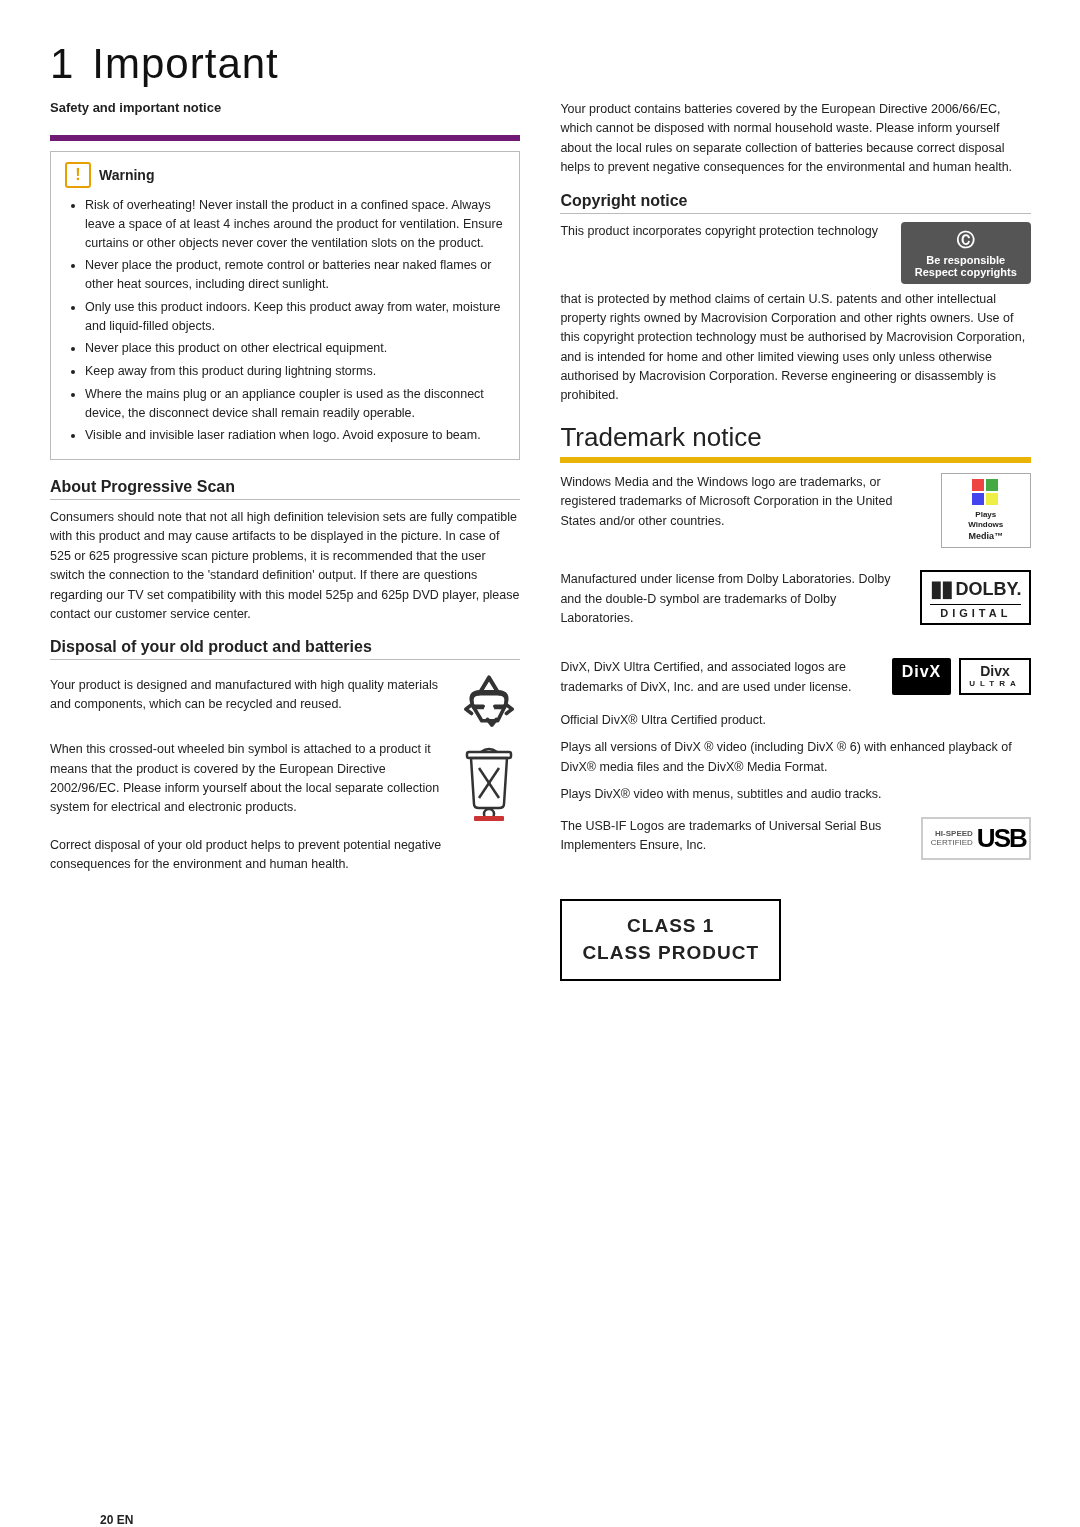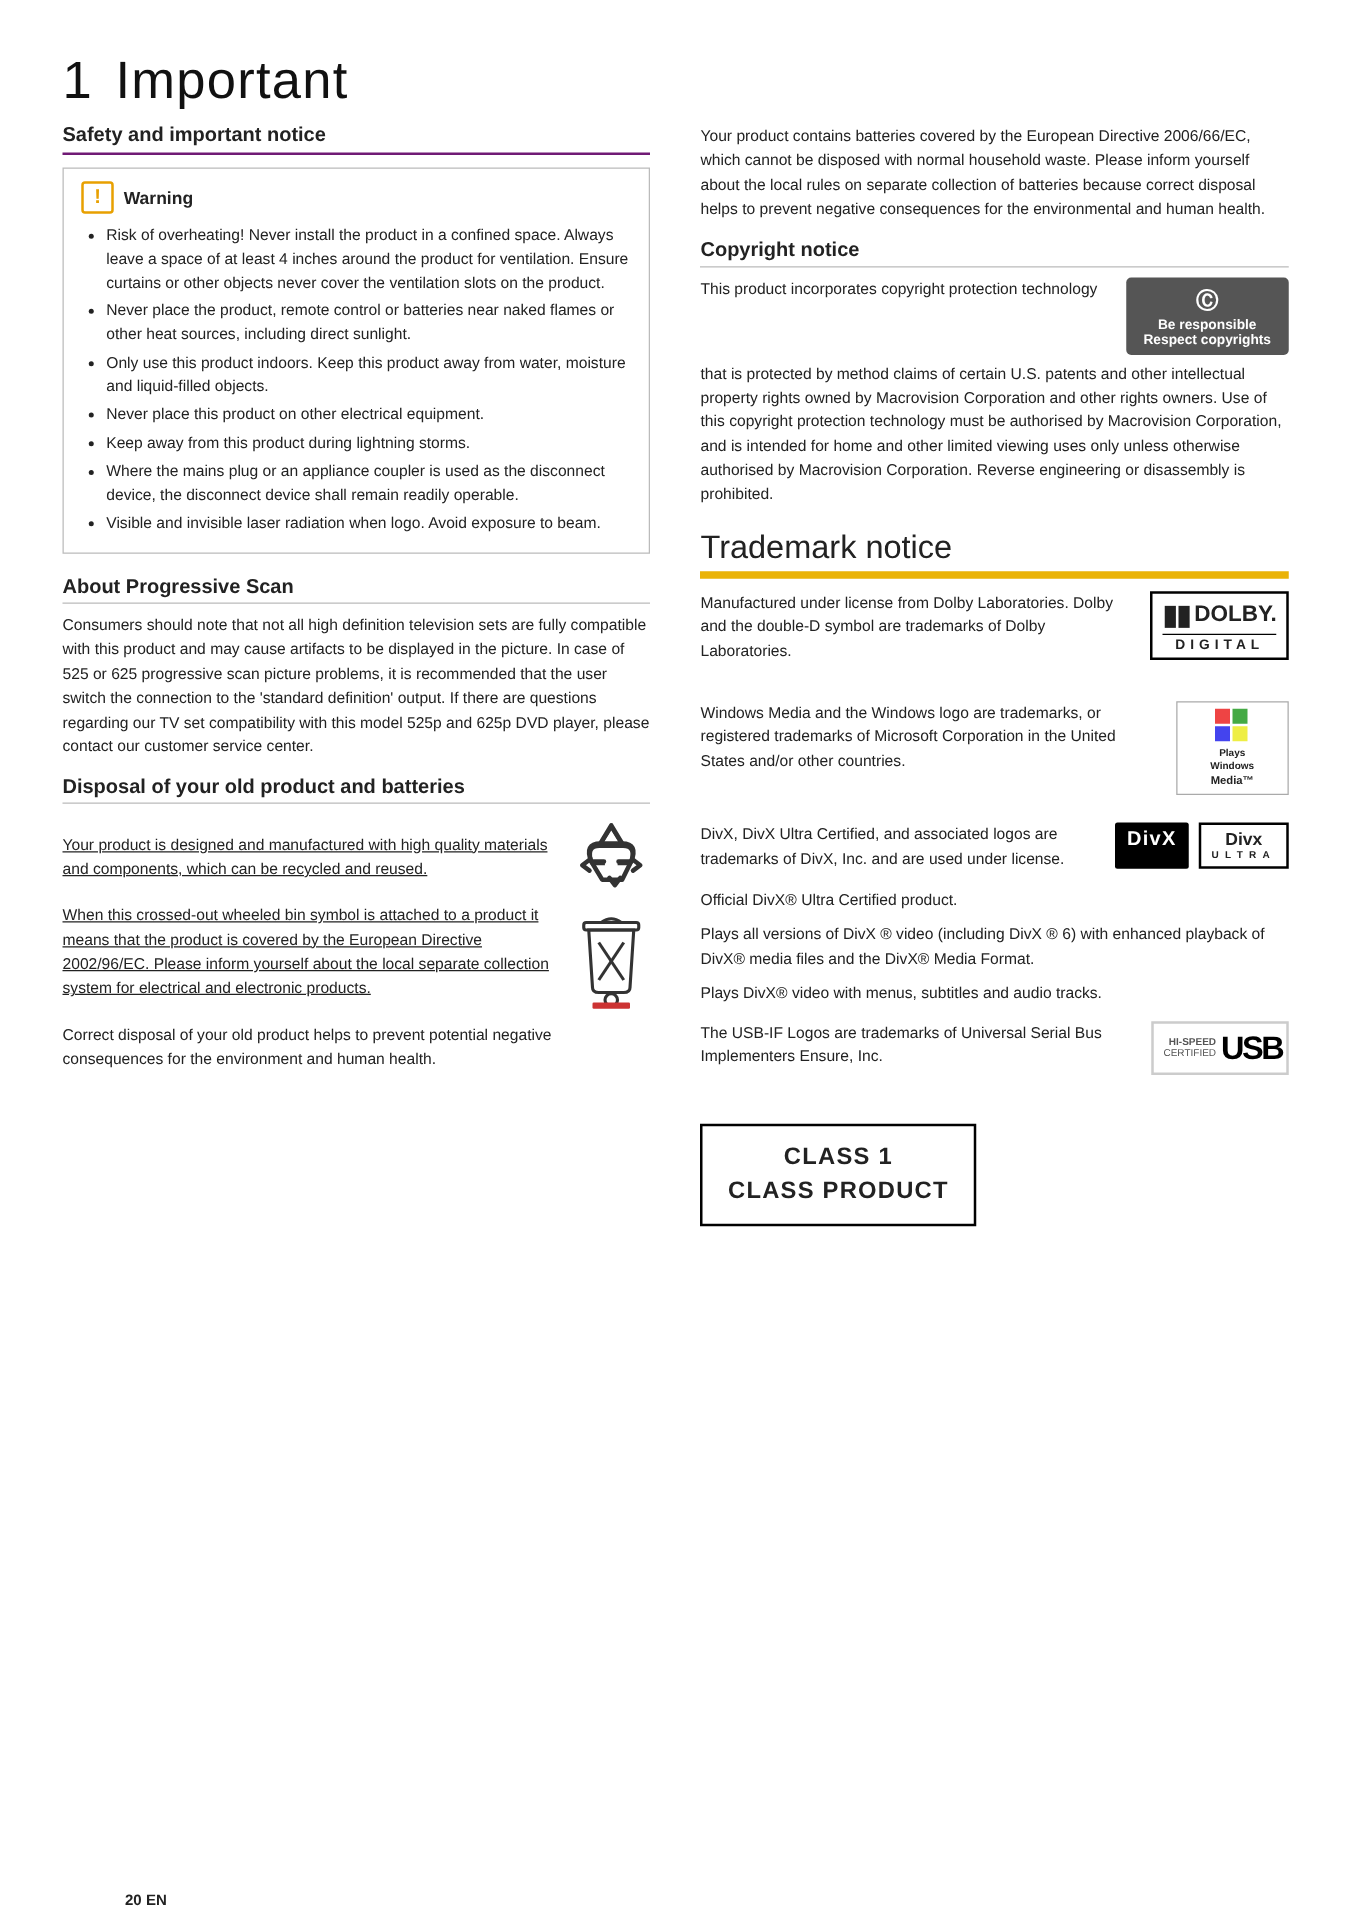--- a/index.html
+++ b/index.html
@@ -37,24 +37,24 @@
       color: #111;
     }
 
     h1.chapter-title span.chapter-num {
       font-size: 42px;
       font-weight: 300;
       margin-right: 18px;
     }
 
     .section-title {
-      font-size: 16px;
-      font-weight: bold;
-      border-bottom: 2px solid #701a75;
-      padding-bottom: 4px;
+      font-size: 13px;
+      font-weight: bold;
+      border-bottom: 6px solid #701a75;
+      padding-bottom: 20px;
       margin-bottom: 10px;
       margin-top: 0;
     }
 
     .section-title-lg {
       font-size: 26px;
       font-weight: 300;
       border-bottom: 6px solid #eab308;
       padding-bottom: 4px;
       margin-bottom: 10px;
@@ -112,24 +112,23 @@
       font-size: 16px;
       font-weight: bold;
       border-bottom: 1px solid #bbb;
       padding-bottom: 3px;
       margin-bottom: 8px;
       margin-top: 14px;
     }
 
     .disposal-row {
       display: flex;
-      align-items: flex-end;
+      align-items: center;
       gap: 14px;
       margin-bottom: 10px;
-      text-decoration: underline;
     }
 
     .recycle-icon {
       width: 62px;
       height: 62px;
       flex-shrink: 0;
       display: flex;
       align-items: center;
       justify-content: center;
     }
@@ -399,51 +398,51 @@
             <span>Respect copyrights</span>
           </div>
         </div>
         <p>that is protected by method claims of certain U.S. patents and other intellectual property rights owned by Macrovision Corporation and other rights owners. Use of this copyright protection technology must be authorised by Macrovision Corporation, and is intended for home and other limited viewing uses only unless otherwise authorised by Macrovision Corporation. Reverse engineering or disassembly is prohibited.</p>
       </div>
 
       <div class="trademark-section">
         <div class="section-title-lg">Trademark notice</div>
 
         <div class="trademark-row">
-          <p class="trademark-text">Manufactured under license from Dolby Laboratories. Dolby and the double-D symbol are trademarks of Dolby Laboratories.</p>
-          <div class="dolby-logo">
-            <div class="dolby-box">
-              <div style="display:flex; align-items:center; gap:3px;">
-                <span style="font-size:22px; font-weight:900; letter-spacing:-1px;">▮▮</span>
-                <span style="font-size:18px; font-weight:bold;">DOLBY.</span>
-              </div>
-              <div style="font-size:11px; font-weight:bold; letter-spacing:4px; border-top:1px solid #000; padding-top:2px; margin-top:2px;">DIGITAL</div>
-            </div>
-          </div>
-        </div>
-
-        <div class="trademark-row">
           <p class="trademark-text">Windows Media and the Windows logo are trademarks, or registered trademarks of Microsoft Corporation in the United States and/or other countries.</p>
           <div class="windows-media-badge" style="border:1px solid #aaa; padding:5px; font-size:10px; text-align:center; width:90px; flex-shrink:0;">
             <div style="display:flex; gap:1px; justify-content:center; margin-bottom:3px;">
               <div style="display:grid; grid-template-columns:1fr 1fr; gap:1px; width:28px; height:28px;">
                 <div style="background:#e44; width:12px; height:12px;"></div>
                 <div style="background:#4a4; width:12px; height:12px;"></div>
                 <div style="background:#44e; width:12px; height:12px;"></div>
                 <div style="background:#ee4; width:12px; height:12px;"></div>
               </div>
             </div>
             <div style="font-size:8px; font-weight:bold; line-height:1.3;">
               <span>Plays</span><br>
               <span>Windows</span><br>
               <span style="font-size:9px;">Media™</span>
             </div>
           </div>
         </div>
 
+        <div class="trademark-row">
+          <p class="trademark-text">Manufactured under license from Dolby Laboratories. Dolby and the double-D symbol are trademarks of Dolby Laboratories.</p>
+          <div class="dolby-logo">
+            <div class="dolby-box">
+              <div style="display:flex; align-items:center; gap:3px;">
+                <span style="font-size:22px; font-weight:900; letter-spacing:-1px;">▮▮</span>
+                <span style="font-size:18px; font-weight:bold;">DOLBY.</span>
+              </div>
+              <div style="font-size:11px; font-weight:bold; letter-spacing:4px; border-top:1px solid #000; padding-top:2px; margin-top:2px;">DIGITAL</div>
+            </div>
+          </div>
+        </div>
+
         <div style="margin-bottom:12px;">
           <div style="display:flex; align-items:flex-start; gap:24px; margin-bottom:6px;">
             <div style="flex:1;">
               <p>DivX, DivX Ultra Certified, and associated logos are trademarks of DivX, Inc. and are used under license.</p>
             </div>
             <div class="divx-logos">
               <div class="divx-logo-main">DivX</div>
               <div class="divx-logo-ultra">
                 <span>Divx</span>
                 <span class="divx-ultra-sub">ULTRA</span>

